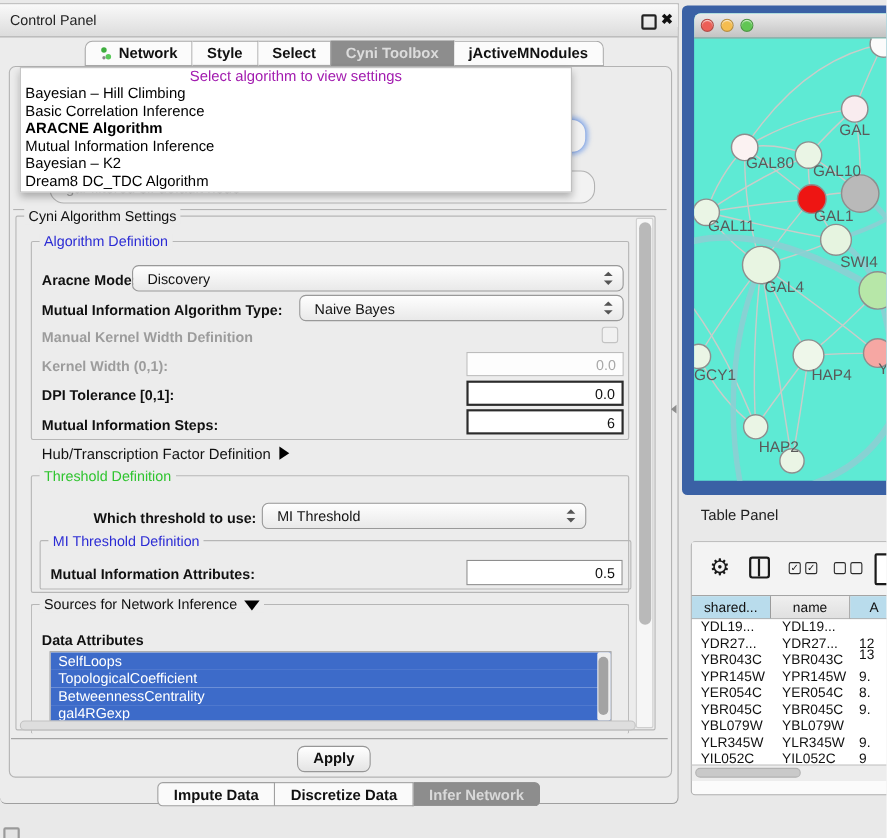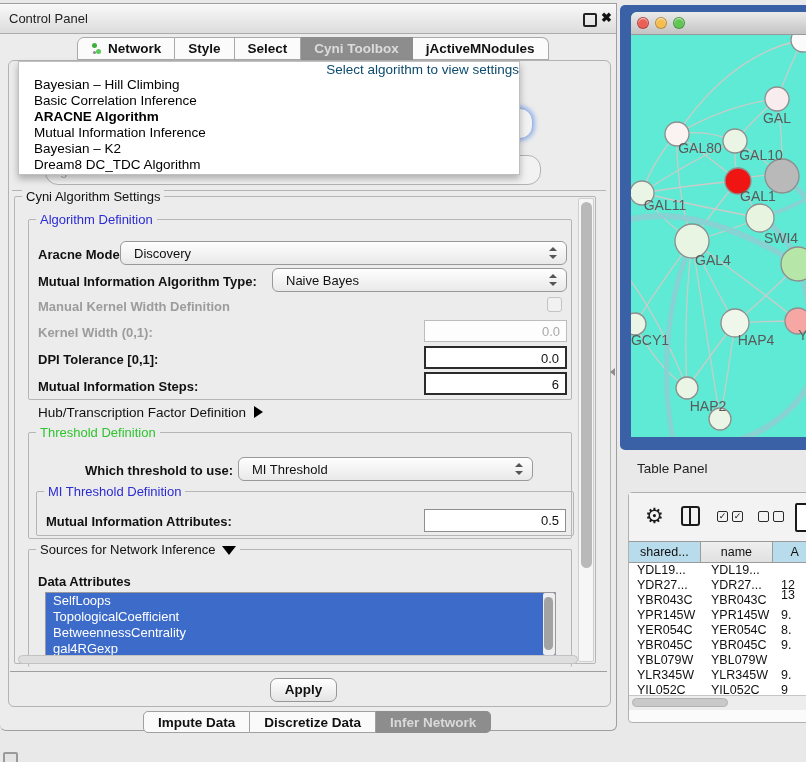--- a/index.html
+++ b/index.html
@@ -28,22 +28,22 @@
       border:1px solid #b3b3b3;border-radius:6px;background:#ececec;}
   
   .bg-combo{position:absolute;box-sizing:border-box;border-radius:13px;background:#f2f2f2;z-index:1;}
   .bg-combo.focus{left:50px;top:104px;width:483px;height:31px;border:1px solid #9ab4e6;
       box-shadow:0 0 4px 2px rgba(90,140,230,.55);}
   .bg-combo.gal{left:45px;top:151px;width:496px;height:30px;border:1px solid #b2b2b2;}
   .bg-combo.gal span{position:absolute;left:14px;top:7px;font-size:13.5px;color:#a9a9a9;}
   
   .overlay{position:absolute;left:18px;top:57px;width:500px;height:112px;background:#fff;
       border:1px solid #c0c0c0;box-shadow:0 4px 7px rgba(0,0,0,.28);z-index:5;}
-  .overlay .prompt{height:15px;line-height:15px;text-align:right;color:#0c4a6e;font-size:13.5px;}
-  .alg-item{height:16px;line-height:16px;font-size:13.5px;padding-left:4px;color:#000;white-space:nowrap;margin-left:11px;}
+  .overlay .prompt{height:15px;line-height:15px;text-align:center;color:#a21caf;font-size:13.5px;}
+  .alg-item{height:16px;line-height:16px;font-size:13.5px;padding-left:4px;color:#000;white-space:nowrap;}
   .alg-item.hl{font-weight:bold;}
   .sep-line{position:absolute;left:12px;top:186px;width:594px;height:1px;background:#b4b4b4;}
   
   .fs{position:absolute;border:1px solid #b6b6b6;border-radius:2px;box-sizing:border-box;}
   .fs>.legend{position:absolute;top:-8px;left:7px;background:#ececec;padding:0 4px;font-size:13px;white-space:nowrap;}
   .lbl{position:absolute;font-size:13px;font-weight:bold;white-space:nowrap;}
   .lbl.dis{color:#9c9c9c;}
   .combo{position:absolute;box-sizing:border-box;border:1px solid #999;border-radius:6px;
       background:linear-gradient(#fefefe,#e9e9e9);}
   .combo .ctext{position:absolute;left:13px;top:4px;font-size:13px;}

